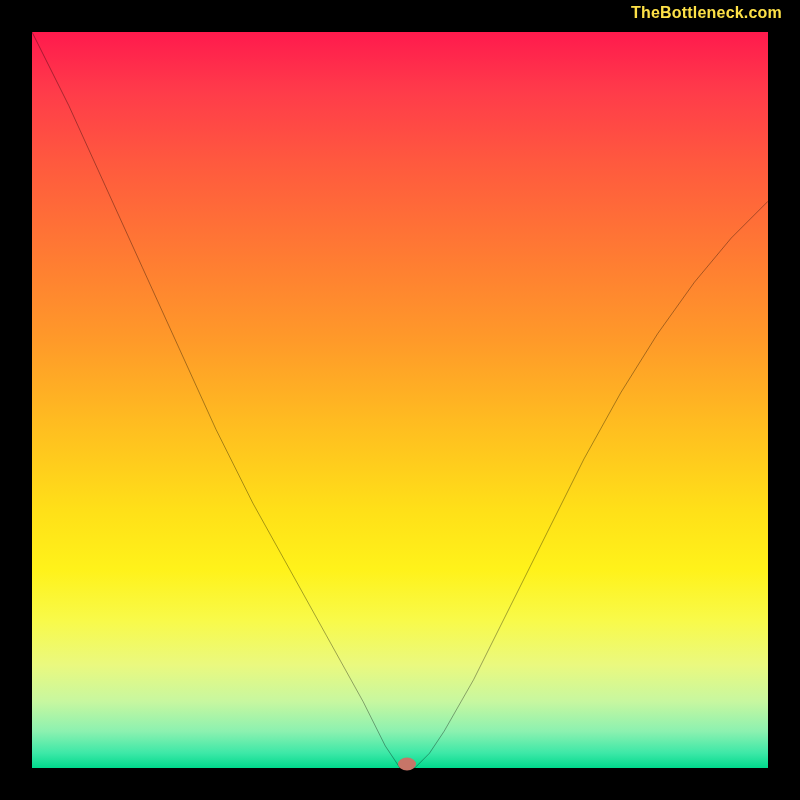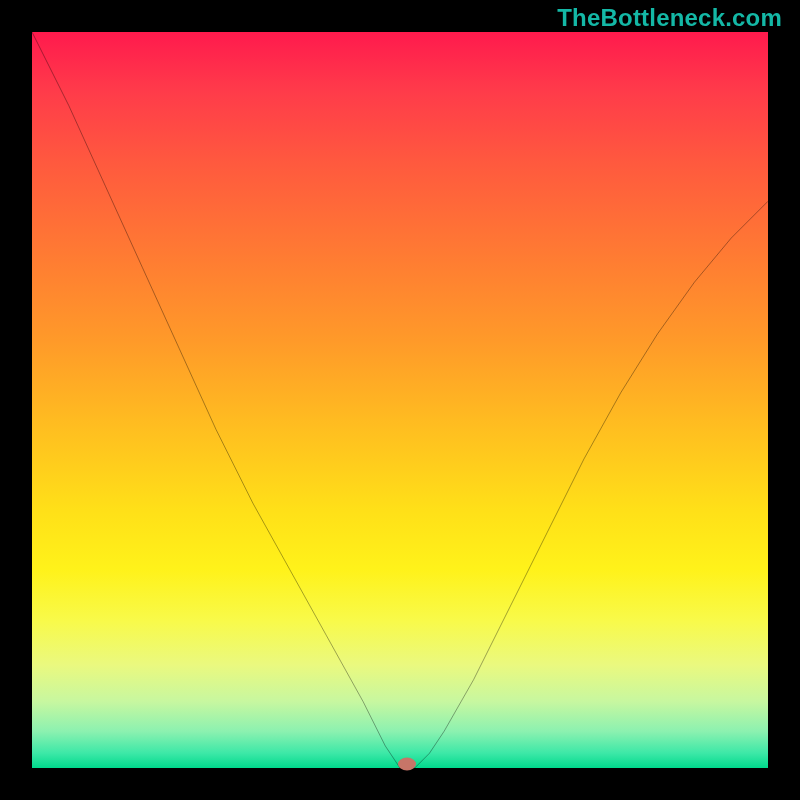--- a/index.html
+++ b/index.html
@@ -54,23 +54,23 @@
     height: 13px;
     background: #c77568;
     border-radius: 50%;
     transform: translate(-50%, -50%);
   }
   .watermark {
     position: absolute;
     top: 4px;
     right: 18px;
     font-family: Arial, Helvetica, sans-serif;
-    font-size: 24px;
+    font-size: 16px;
     font-weight: 600;
-    color: #14b8a6;
+    color: #fde047;
     letter-spacing: 0.2px;
   }
 </style>
 </head>
 <body>
 
 <div class="frame">
 
   <div class="watermark">TheBottleneck.com</div>
 

